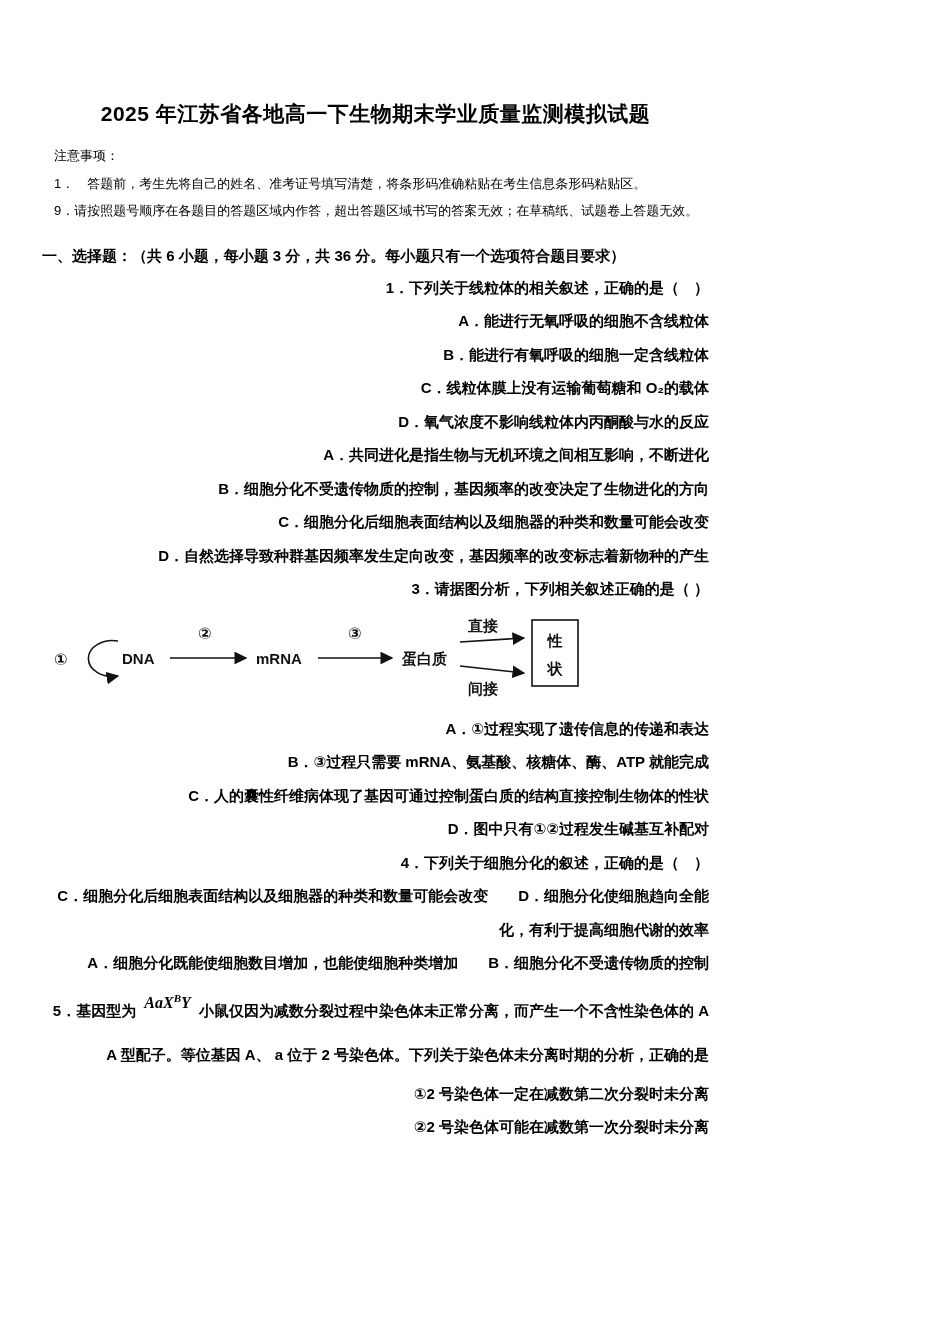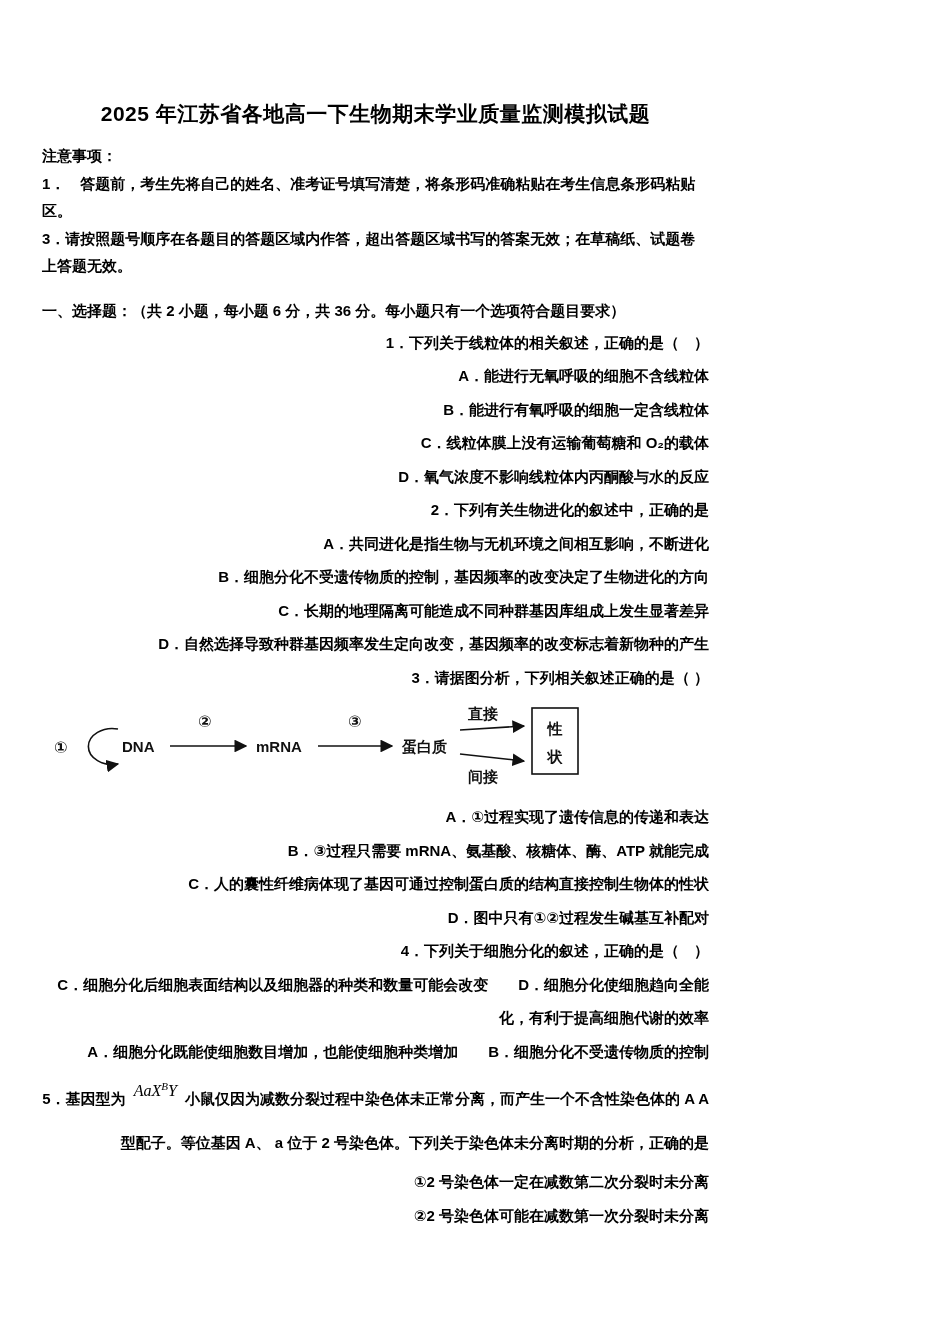--- a/index.html
+++ b/index.html
@@ -16,42 +16,43 @@
     overflow: hidden;
   }
   .title {
     font-size: 21px;
     font-weight: 700;
     text-align: center;
     letter-spacing: 0.5px;
     margin-bottom: 14px;
   }
   .notice-line {
-    font-size: 15px;
-    font-weight: 700;
+    font-size: 13px;
+    font-weight: 400;
     line-height: 27.5px;
     white-space: normal;
+    margin-left: 12px;
   }
   .section-heading {
     font-size: 15px;
     font-weight: 600;
     line-height: 30px;
     margin-top: 16px;
   }
   .qline {
     font-size: 15px;
     font-weight: 600;
     line-height: 33.5px;
     text-align: right;
   }
   .q5-stem { line-height: 44px; margin-top: 4px; }
   .genotype {
     font-family: "Liberation Serif", "DejaVu Serif", serif;
     font-style: italic;
-    font-weight: 400;
+    font-weight: 700;
     font-size: 16px;
     position: relative;
     top: -8px;
     padding: 0 4px;
   }
   .genotype sup { font-size: 11px; }
   .diagram-wrap { margin: 8px 0 4px 10px; }
   svg text {
     font-size: 15px;
     font-weight: 600;
@@ -63,38 +64,37 @@
 </head>
 <body>
 
 <div class="page">
 
   <div class="title">2025 年江苏省各地高一下生物期末学业质量监测模拟试题</div>
 
   <div class="notice">
     <div class="notice-line">注意事项：</div>
     <div class="notice-line">1．　答题前，考生先将自己的姓名、准考证号填写清楚，将条形码准确粘贴在考生信息条形码粘贴区。</div>
-    <div class="notice-line">3．请按照题号顺序在各题目的答题区域内作答，超出答题区域书写的答案无效；在草稿纸、试题卷上答题无效。</div>
+    <div class="notice-line">9．请按照题号顺序在各题目的答题区域内作答，超出答题区域书写的答案无效；在草稿纸、试题卷上答题无效。</div>
   </div>
 
-  <div class="section-heading">一、选择题：（共 2 小题，每小题 6 分，共 36 分。每小题只有一个选项符合题目要求）</div>
+  <div class="section-heading">一、选择题：（共 6 小题，每小题 3 分，共 36 分。每小题只有一个选项符合题目要求）</div>
 
   <div class="question">
     <div class="qline">1．下列关于线粒体的相关叙述，正确的是（　）</div>
     <div class="qline">A．能进行无氧呼吸的细胞不含线粒体</div>
     <div class="qline">B．能进行有氧呼吸的细胞一定含线粒体</div>
     <div class="qline">C．线粒体膜上没有运输葡萄糖和 O₂的载体</div>
     <div class="qline">D．氧气浓度不影响线粒体内丙酮酸与水的反应</div>
   </div>
 
   <div class="question">
-    <div class="qline">2．下列有关生物进化的叙述中，正确的是</div>
     <div class="qline">A．共同进化是指生物与无机环境之间相互影响，不断进化</div>
     <div class="qline">B．细胞分化不受遗传物质的控制，基因频率的改变决定了生物进化的方向</div>
-    <div class="qline">C．长期的地理隔离可能造成不同种群基因库组成上发生显著差异</div>
+    <div class="qline">C．细胞分化后细胞表面结构以及细胞器的种类和数量可能会改变</div>
     <div class="qline">D．自然选择导致种群基因频率发生定向改变，基因频率的改变标志着新物种的产生</div>
   </div>
 
   <div class="question">
     <div class="qline">3．请据图分析，下列相关叙述正确的是（ ）</div>
 
     <div class="diagram-wrap">
       <svg width="540" height="90" viewBox="0 0 540 90">
         <defs>
           <marker id="arr" viewBox="0 0 10 10" refX="9" refY="5" markerWidth="8" markerHeight="8" orient="auto">

